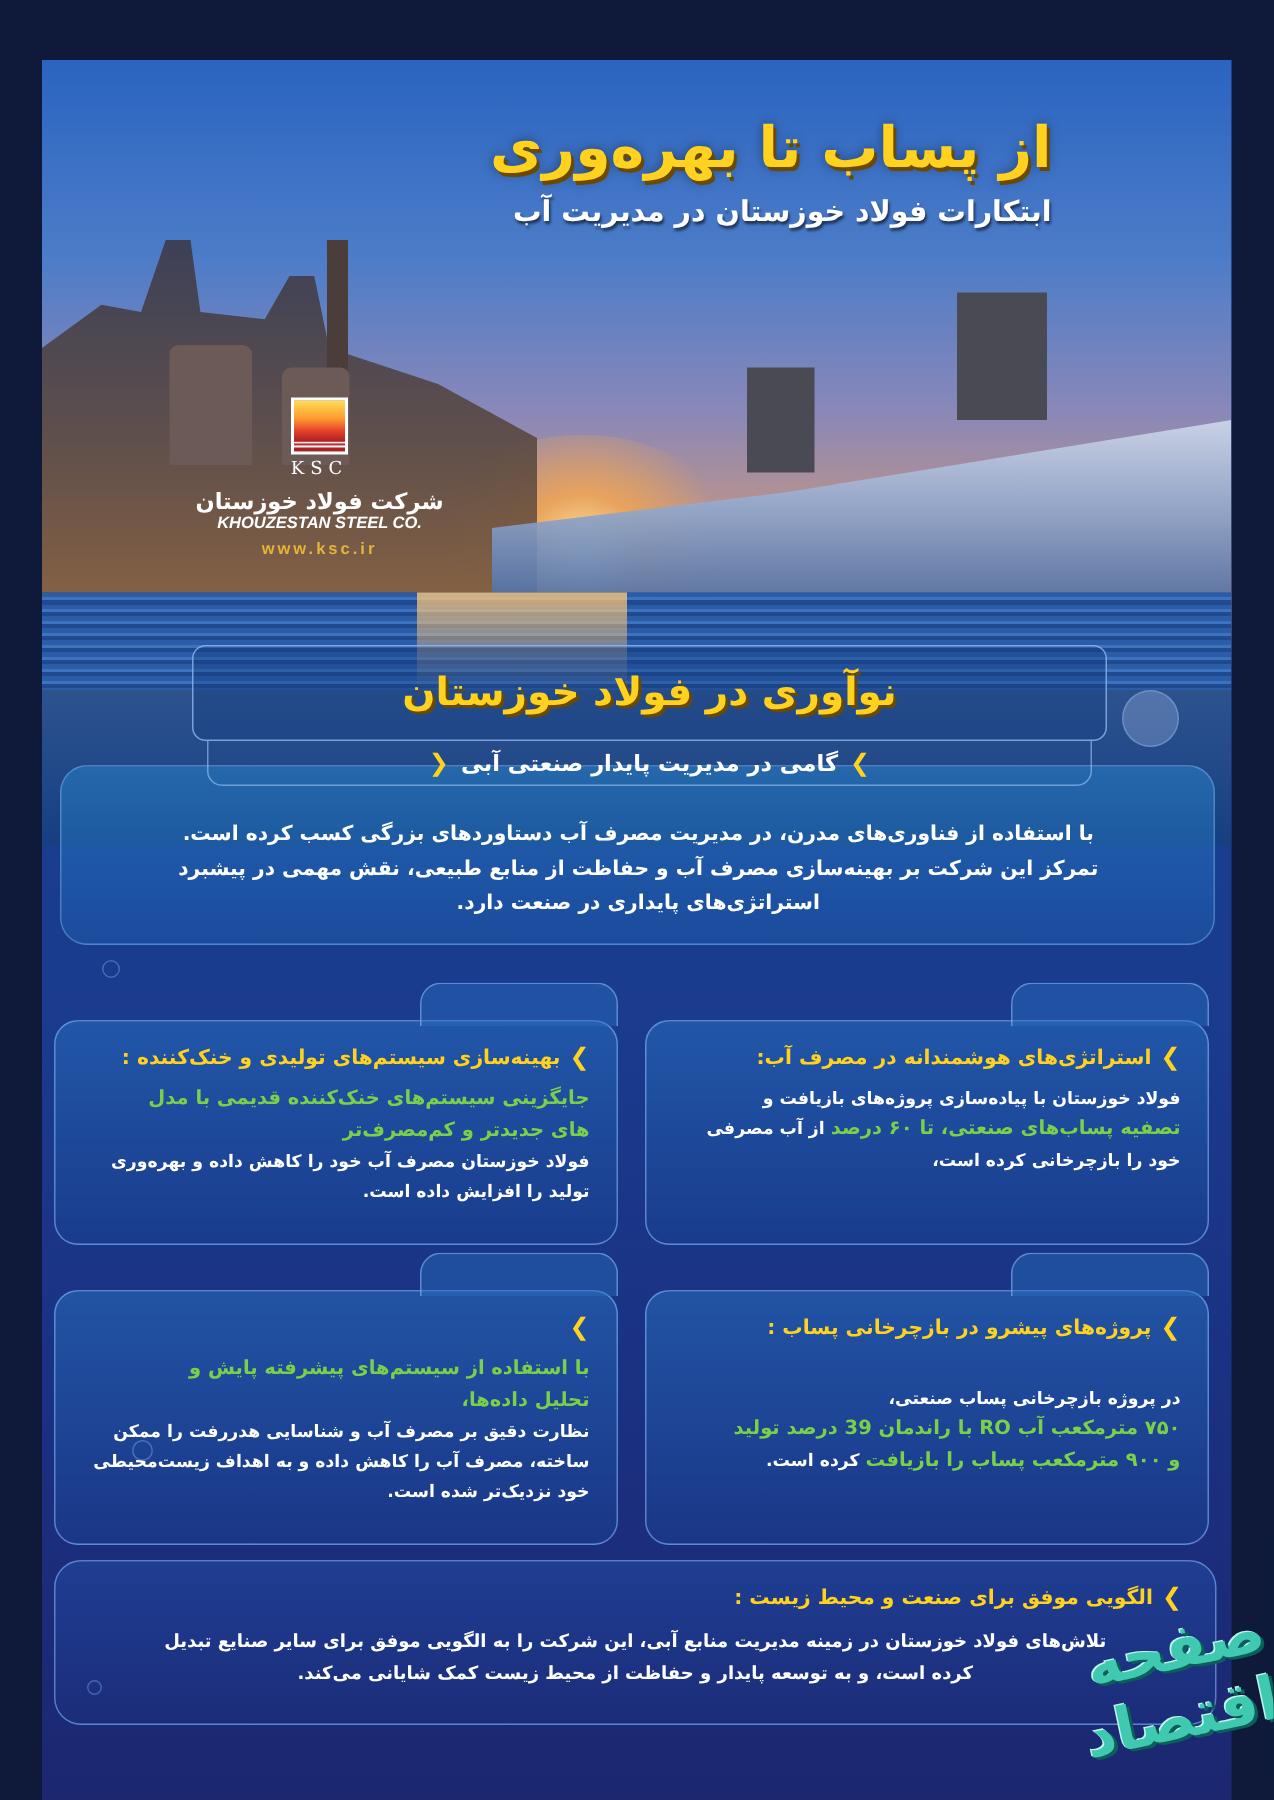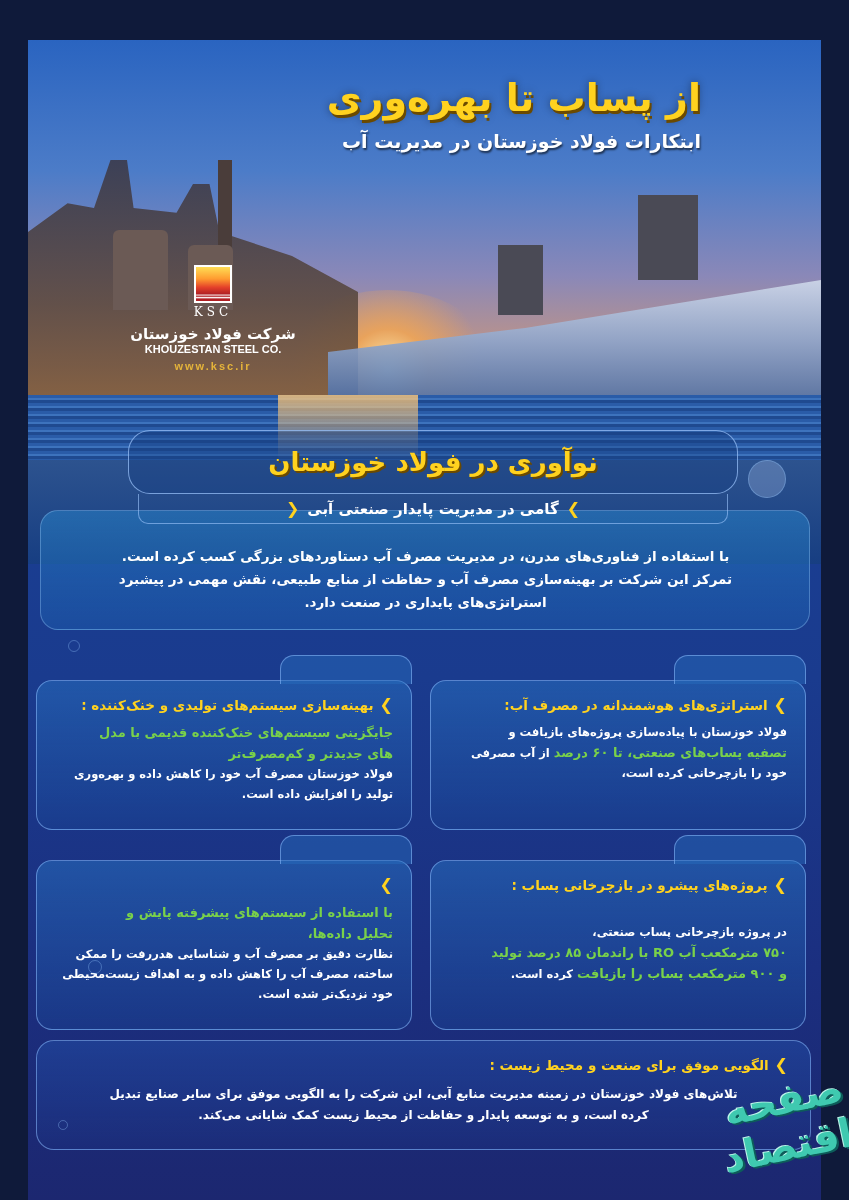--- a/index.html
+++ b/index.html
@@ -27,25 +27,25 @@
   .title { position: absolute; right: 120px; top: 36px; font-size: 38px; font-weight: bold; color: #ffd21f;
     text-shadow: 2px 3px 0 #6b4a00, 0 0 8px rgba(0,0,0,0.4); }
   .subtitle { position: absolute; right: 120px; top: 90px; font-size: 19px; font-weight: bold; color: #fff;
     text-shadow: 1px 2px 2px rgba(0,0,0,0.6); }
 
   .logo { position: absolute; left: 80px; top: 225px; width: 210px; text-align: center; }
   .logo .mark { width: 38px; height: 38px; margin: 0 auto; border: 2px solid #fff;
     background: linear-gradient(180deg, #ffdd55 0%, #ff9b30 35%, #e4402a 60%, #b01f24 80%, #fff 82%, #b01f24 86%, #fff 90%, #b01f24 94%); }
   .logo .ksc { font-family: "DejaVu Serif", serif; font-size: 12px; letter-spacing: 4px; margin-top: 2px; color: #fff; }
   .logo .fa-name { font-size: 15px; font-weight: bold; margin-top: 6px; color: #fff; }
-  .logo .en-name { font-family: "Liberation Sans", sans-serif; font-size: 11px; font-weight: bold; direction: ltr; color: #fff; }
+  .logo .en-name { font-family: "Liberation Sans", sans-serif; font-size: 11px; font-weight: bold; direction: ltr; color: #fff; font-style: italic; }
   .logo .web { font-family: Liberation Sans, sans-serif; font-size: 11px; font-weight: bold; letter-spacing: 2px; direction: ltr; color: #e5b43a; margin-top: 5px; }
 
   
-  .intro-head { position: absolute; left: 100px; top: 390px; width: 610px; height: 64px; border-radius: 22px;
+  .intro-head { position: absolute; left: 100px; top: 390px; width: 610px; height: 64px; border-radius: 9px;
     border: 1.5px solid rgba(160,200,255,0.7); background: rgba(20,60,130,0.35);
     display: flex; align-items: center; justify-content: center; }
   .intro-head h2 { font-size: 26px; font-weight: bold; color: #ffd21f; text-shadow: 2px 2px 0 #6b4a00; }
   .intro-sub { position: absolute; left: 110px; top: 454px; width: 590px; height: 30px;
     border: 1.5px solid rgba(160,200,255,0.6); border-top: none; border-radius: 0 0 10px 10px;
     display: flex; align-items: center; justify-content: center; gap: 8px; font-size: 15px; font-weight: bold; color: #fff; }
   .chev { color: #ffd21f; font-weight: bold; font-size: 16px; }
   .intro-box { position: absolute; left: 12px; top: 470px; width: 770px; height: 120px; border-radius: 18px;
     background: linear-gradient(180deg, rgba(40,130,200,0.55), rgba(30,100,180,0.4)); border: 1px solid rgba(160,210,255,0.35); z-index: 0; }
   .intro-text { position: absolute; left: 40px; top: 505px; width: 715px; text-align: center; font-size: 13.5px; font-weight: bold; line-height: 23px; color: #fff; z-index: 1; }
@@ -145,21 +145,21 @@
   </div>
 
   <div class="card c3">
     <h3>
         <span class="chev">❯</span>
         <span>پروژه‌های پیشرو در بازچرخانی پساب :</span>
       </h3>
     <p>
       <br>
       <span>در پروژه بازچرخانی پساب صنعتی،</span><br>
-      <span class="green hl">۷۵۰ مترمکعب آب RO با راندمان ۸۵ درصد تولید</span><br>
+      <span class="green hl">۷۵۰ مترمکعب آب RO با راندمان 39 درصد تولید</span><br>
       <span class="green hl">و ۹۰۰ مترمکعب پساب را بازیافت</span><span> کرده است.</span>
     </p>
   </div>
 
   <div class="card c4">
     <h3>
         <span class="chev">❯</span>
       </h3>
     <p>
       <span class="green hl">با استفاده از سیستم‌های پیشرفته پایش و</span><br>

